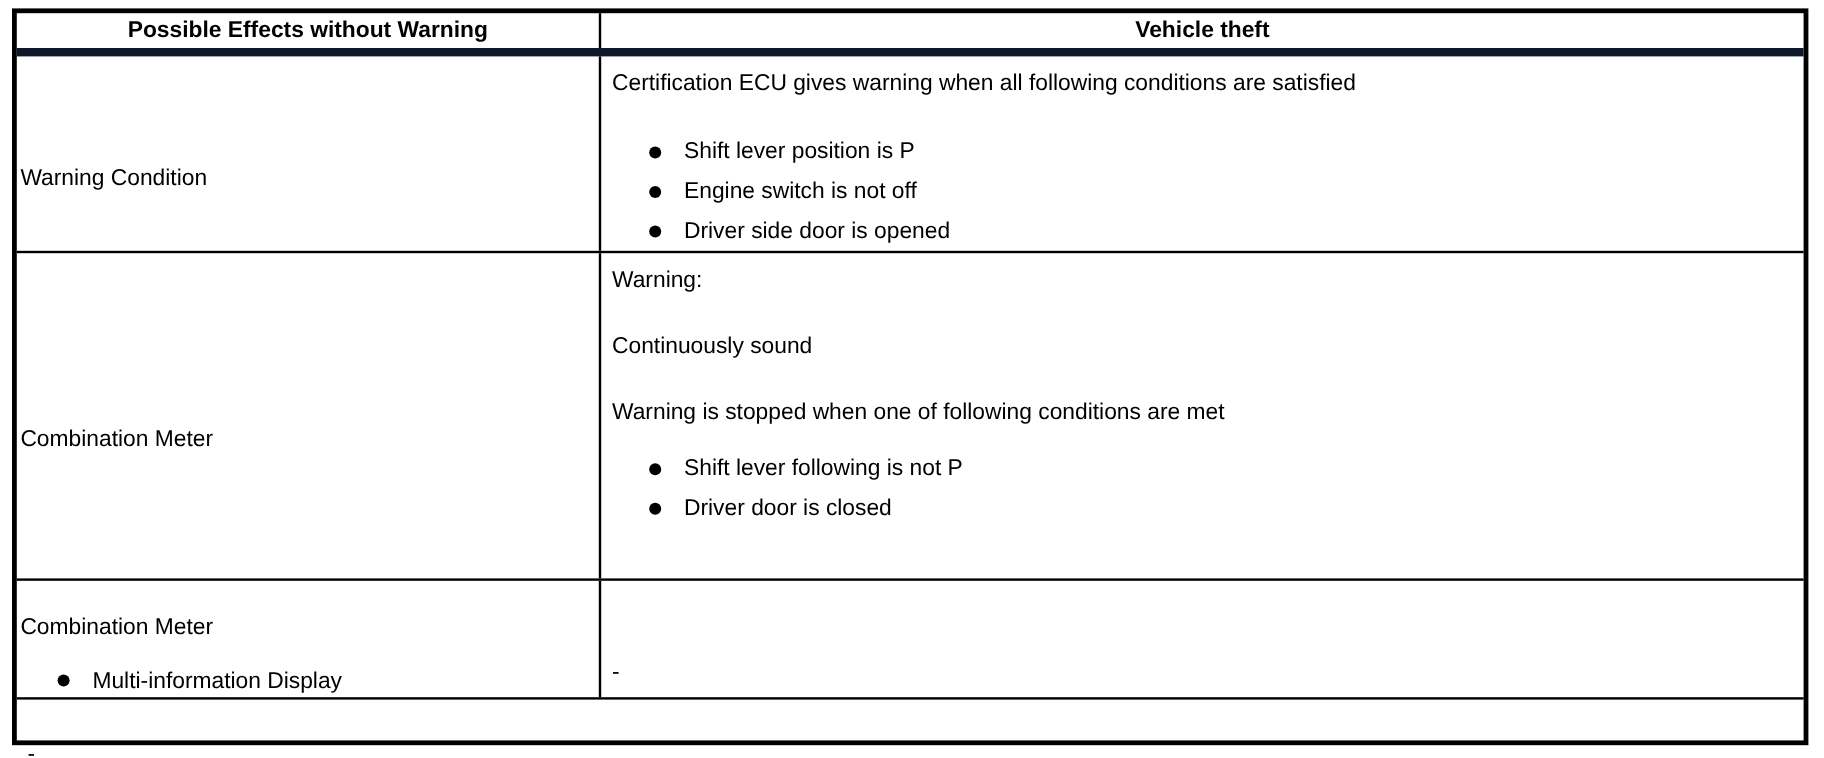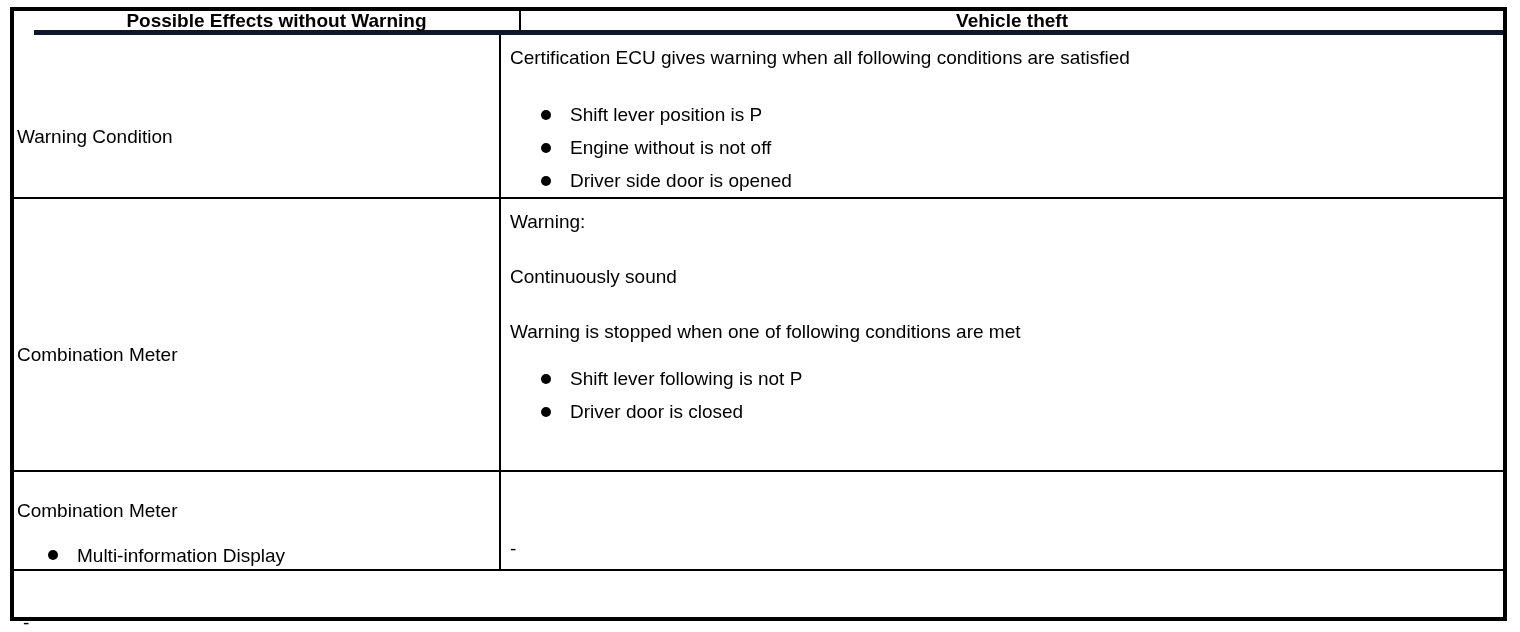--- a/index.html
+++ b/index.html
@@ -15,21 +15,21 @@
   .spec-table {
     position: absolute;
     left: 10px; top: 7px;
     width: 1497px; height: 614px;
     border: 4px solid #000;
     display: flex;
     flex-direction: column;
     background: #fff;
   }
   .row { display: flex; flex-direction: row; min-height: 0; }
-  .row-header { height: 24px; border-bottom: 5px solid #0f172a; margin-left: 20px; }
+  .row-header { height: 36px; border-bottom: 7px solid #0f172a; }
   .row-1 { height: 162px; }
   .row-2 { height: 273px; border-top: 2px solid #000; }
   .row-3 { height: 99px;  border-top: 2px solid #000; }
   .row-4 { flex: 1;       border-top: 2px solid #000; }
 
   .cell { min-width: 0; }
   .cell-left {
     width: 487px;
     border-right: 2px solid #000;
     padding: 0 6px 0 3px;
@@ -99,21 +99,21 @@
     </div>
     <div class="cell cell-right top-align">
       <p class="para">Certification ECU gives warning when all following conditions are satisfied</p>
       <ul class="bullets">
         <li>
           <span class="dot"></span>
           <span>Shift lever position is P</span>
         </li>
         <li>
           <span class="dot"></span>
-          <span>Engine without is not off</span>
+          <span>Engine switch is not off</span>
         </li>
         <li>
           <span class="dot"></span>
           <span>Driver side door is opened</span>
         </li>
       </ul>
     </div>
   </div>
 
   <div class="row row-2">

